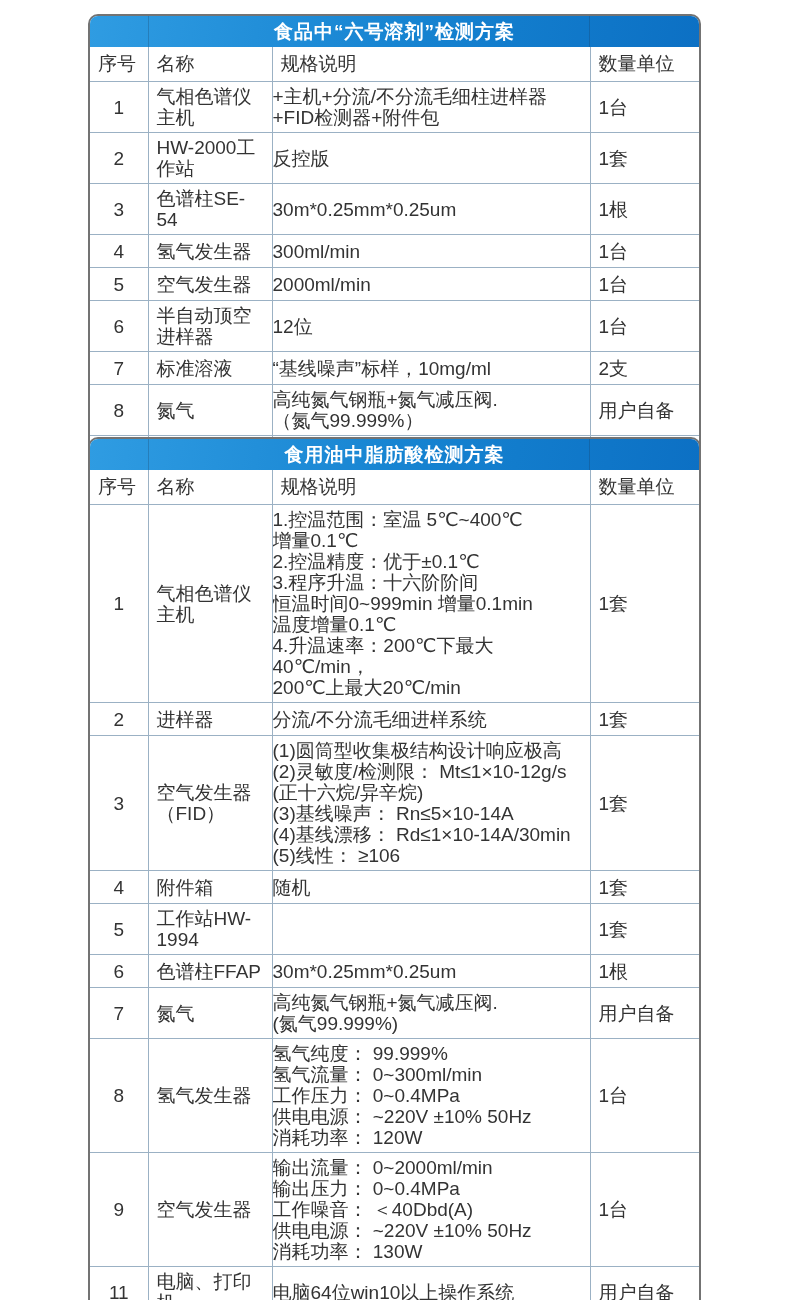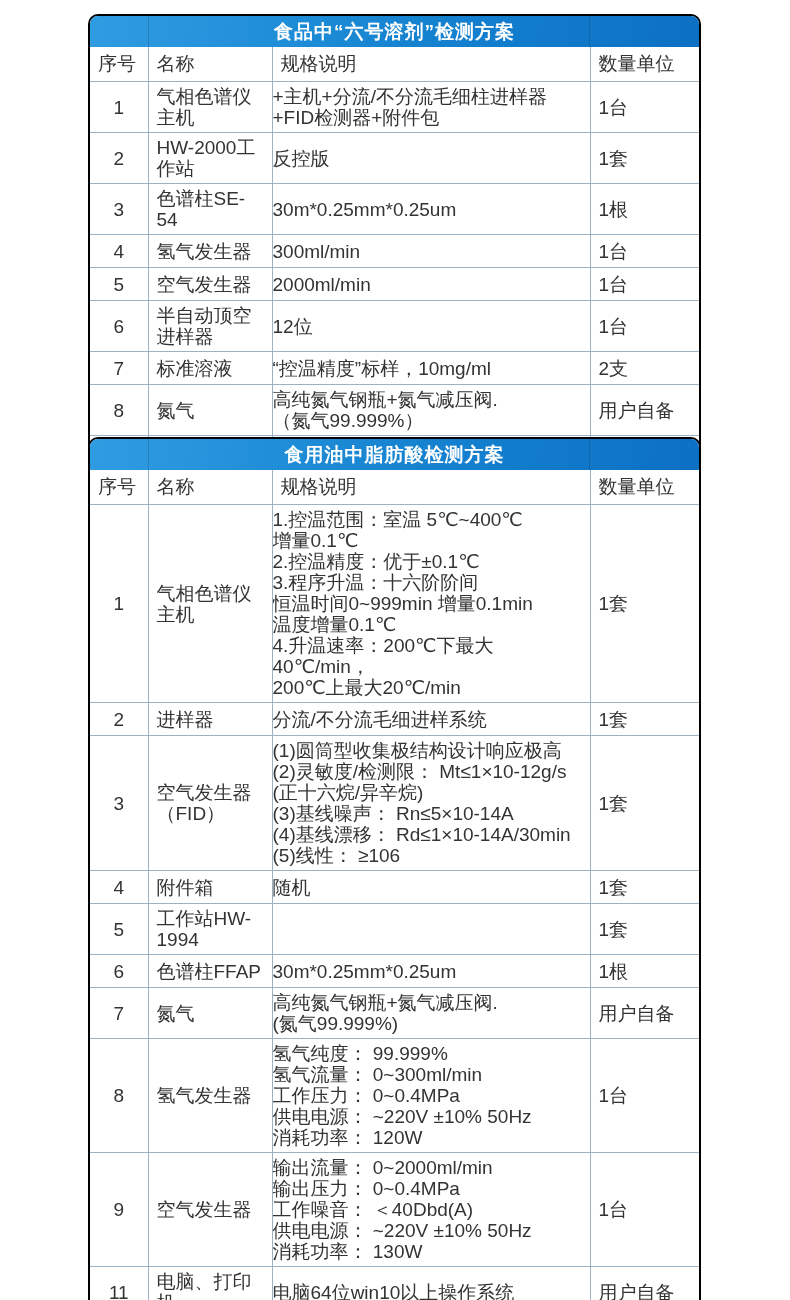--- a/index.html
+++ b/index.html
@@ -4,21 +4,21 @@
 <style>
   html,body{margin:0;padding:0;background:#ffffff;}
   body{
     width:790px;height:1300px;position:relative;
     font-family:"Liberation Sans","DejaVu Sans",sans-serif;
     color:#333;
   }
   .page{position:absolute;inset:0;}
   .table-card{
     position:absolute;left:88px;width:613px;
-    border:2px solid #000000;border-radius:10px;
+    border:2px solid #737373;border-radius:10px;
     overflow:hidden;background:#fff;box-sizing:border-box;
   }
   .card-1{top:14px;}
   .card-2{top:437px;}
   .title-bar{
     position:relative;height:31px;
     background:linear-gradient(100deg,#2f9ce2 0%,#1582d0 55%,#0c70c4 100%);
     color:#fff;font-weight:bold;font-size:19px;letter-spacing:1px;
     display:flex;align-items:center;justify-content:center;
   }
@@ -107,21 +107,21 @@
           </tr>
           <tr>
             <td class="cell-index">6</td>
             <td class="cell-name">半自动顶空进样器</td>
             <td class="cell-spec">12位</td>
             <td class="cell-qty">1台</td>
           </tr>
           <tr>
             <td class="cell-index">7</td>
             <td class="cell-name">标准溶液</td>
-            <td class="cell-spec">“控温精度”标样，10mg/ml</td>
+            <td class="cell-spec">“基线噪声”标样，10mg/ml</td>
             <td class="cell-qty">2支</td>
           </tr>
           <tr>
             <td class="cell-index">8</td>
             <td class="cell-name">氮气</td>
             <td class="cell-spec">高纯氮气钢瓶+氮气减压阀.
 （氮气99.999%）</td>
             <td class="cell-qty">用户自备</td>
           </tr>
           <tr>

